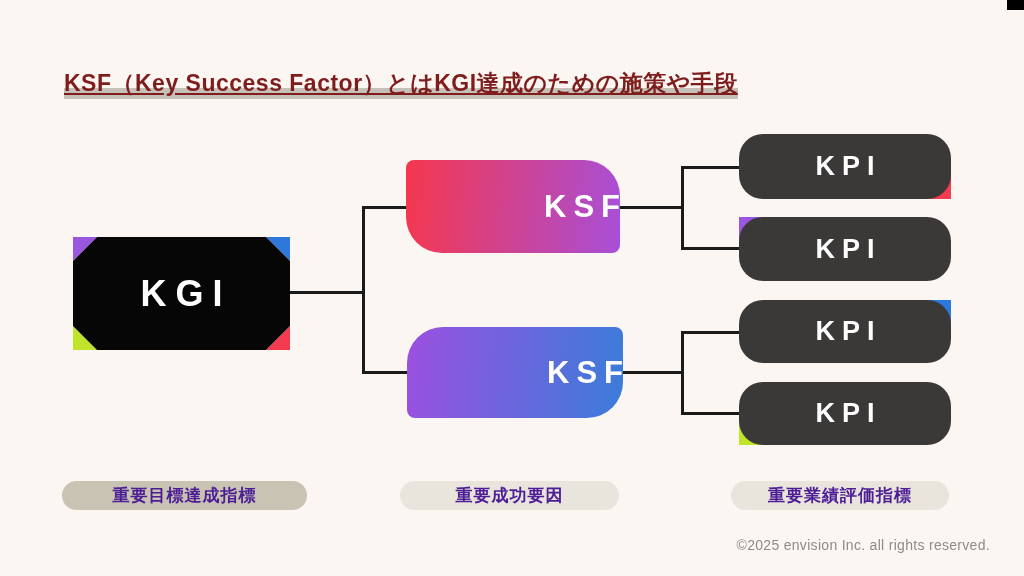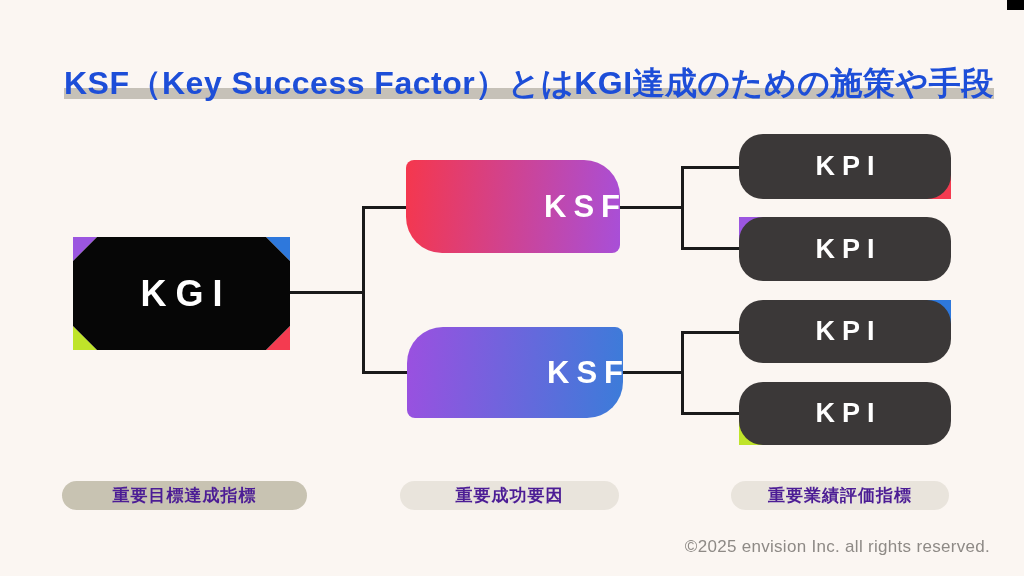--- a/index.html
+++ b/index.html
@@ -17,26 +17,27 @@
   }
 
   
   .title-wrap {
     position: absolute;
     left: 64px;
     top: 68px;
   }
   .title-text {
     display: inline-block;
-    font-size: 32px;
-    font-weight: bold;
-    color: #1d4ed8;
+    font-size: 23px;
+    font-weight: bold;
+    color: #7f1d1d;
     letter-spacing: 0.5px;
     line-height: 31px;
     box-shadow: inset 0 -11px 0 #c6c1b8; 
+    text-decoration: underline;
   }
 
   
   .line {
     position: absolute;
     background: #1a1a1a;
   }
 
   
   .kgi-wrap {
@@ -142,21 +143,21 @@
   }
   .pill-kgi { left: 62px; width: 245px; background: #c8c3b2; }
   .pill-ksf { left: 400px; width: 219px; background: #e9e4dc; }
   .pill-kpi { left: 731px; width: 218px; background: #e9e4dc; }
 
   
   .footer {
     position: absolute;
     right: 34px;
     top: 537px;
-    font-size: 17px;
+    font-size: 14px;
     color: #8e8a86;
     letter-spacing: 0.3px;
   }
 
   
   .corner-mark {
     position: absolute;
     right: 0; top: 0;
     width: 17px; height: 10px;
     background: #000000;

